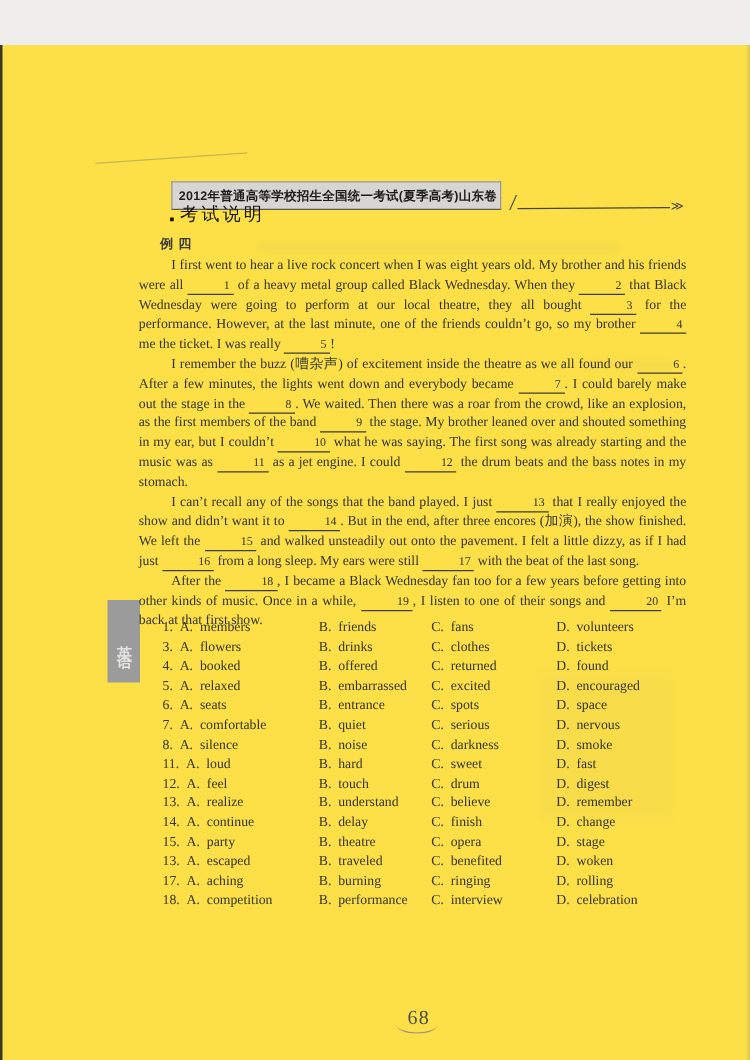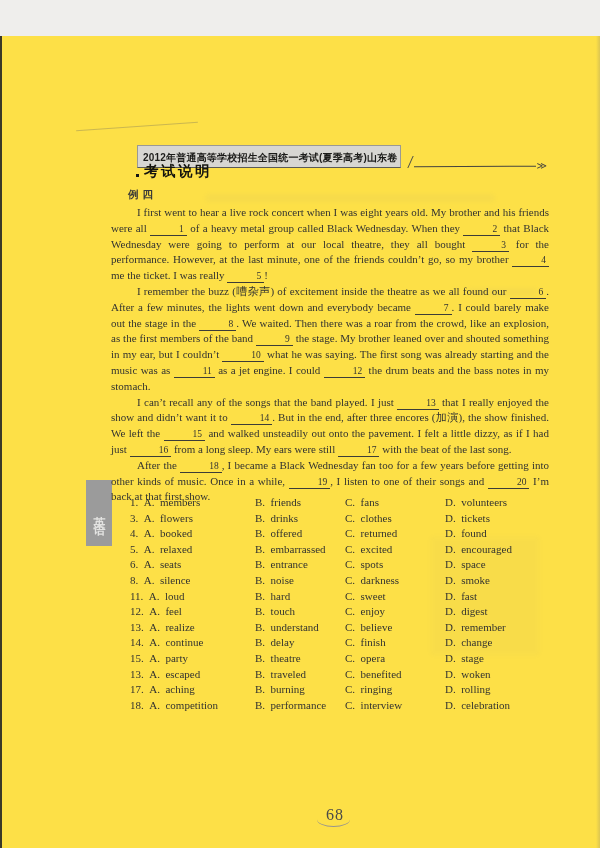--- a/index.html
+++ b/index.html
@@ -26,21 +26,21 @@
   .header-row{position:absolute;left:137px;top:109px;width:410px;display:flex;align-items:flex-end;}
   .title-bar{width:264px;box-sizing:border-box;background:#d7d6d2;border:1px solid #9a9994;border-bottom-color:#5a5a56;
        padding:1px 4px 2px 5px;white-space:nowrap;overflow:hidden;}
   .title-bar span{font-family:"Liberation Sans",sans-serif;font-weight:bold;font-size:10px;color:#1c1c1a;letter-spacing:.2px;}
   .slash{width:7px;height:12px;border-right:1.6px solid #4c4c48;transform:skewX(-24deg);margin:0 3px 0 2px;}
   .rule{flex:1;border-bottom:1.2px solid #45443f;margin-bottom:1px;transform:rotate(-.3deg);}
   .chev{font-family:"DejaVu Sans",sans-serif;font-size:10px;color:#45443f;margin:0 0 -3px 1px;}
 
   .section-title-row{position:absolute;left:136px;top:126px;display:flex;align-items:flex-end;}
   .bullet{width:3px;height:3px;background:#161614;margin:0 5px 4px 0;}
-  .section-title{font-family:"Liberation Sans",sans-serif;font-weight:bold;font-size:14.5px;
+  .section-title{font-family:"Liberation Sans",sans-serif;font-weight:normal;font-size:14.5px;
        letter-spacing:2.5px;color:#14140f;}
 
   .example-label{position:absolute;left:128px;top:152px;font-size:10.5px;font-weight:bold;
        letter-spacing:4px;color:#3a3a38;}
 
   
   .passage{position:absolute;left:111px;top:169px;width:438px;font-size:11px;line-height:15.8px;
        color:#333330;text-align:justify;}
   .passage p{margin:0;text-indent:26px;}
   .blank{display:inline-block;min-width:30px;padding:0 3px;text-align:center;
@@ -119,35 +119,41 @@
         <div class="q-cell">C. excited</div>
         <div class="q-cell">D. encouraged</div>
       </div>
       <div class="q-row">
         <div class="q-cell">6. A. seats</div>
         <div class="q-cell">B. entrance</div>
         <div class="q-cell">C. spots</div>
         <div class="q-cell">D. space</div>
       </div>
       <div class="q-row">
+        <div class="q-cell">7. A. comfortable</div>
+        <div class="q-cell">B. quiet</div>
+        <div class="q-cell">C. serious</div>
+        <div class="q-cell">D. nervous</div>
+      </div>
+      <div class="q-row">
         <div class="q-cell">8. A. silence</div>
         <div class="q-cell">B. noise</div>
         <div class="q-cell">C. darkness</div>
         <div class="q-cell">D. smoke</div>
       </div>
       <div class="q-row">
         <div class="q-cell">11. A. loud</div>
         <div class="q-cell">B. hard</div>
         <div class="q-cell">C. sweet</div>
         <div class="q-cell">D. fast</div>
       </div>
       <div class="q-row">
         <div class="q-cell">12. A. feel</div>
         <div class="q-cell">B. touch</div>
-        <div class="q-cell">C. enjoy</div>
+        <div class="q-cell">C. drum</div>
         <div class="q-cell">D. digest</div>
       </div>
       <div class="q-row">
         <div class="q-cell">13. A. realize</div>
         <div class="q-cell">B. understand</div>
         <div class="q-cell">C. believe</div>
         <div class="q-cell">D. remember</div>
       </div>
       <div class="q-row">
         <div class="q-cell">14. A. continue</div>

